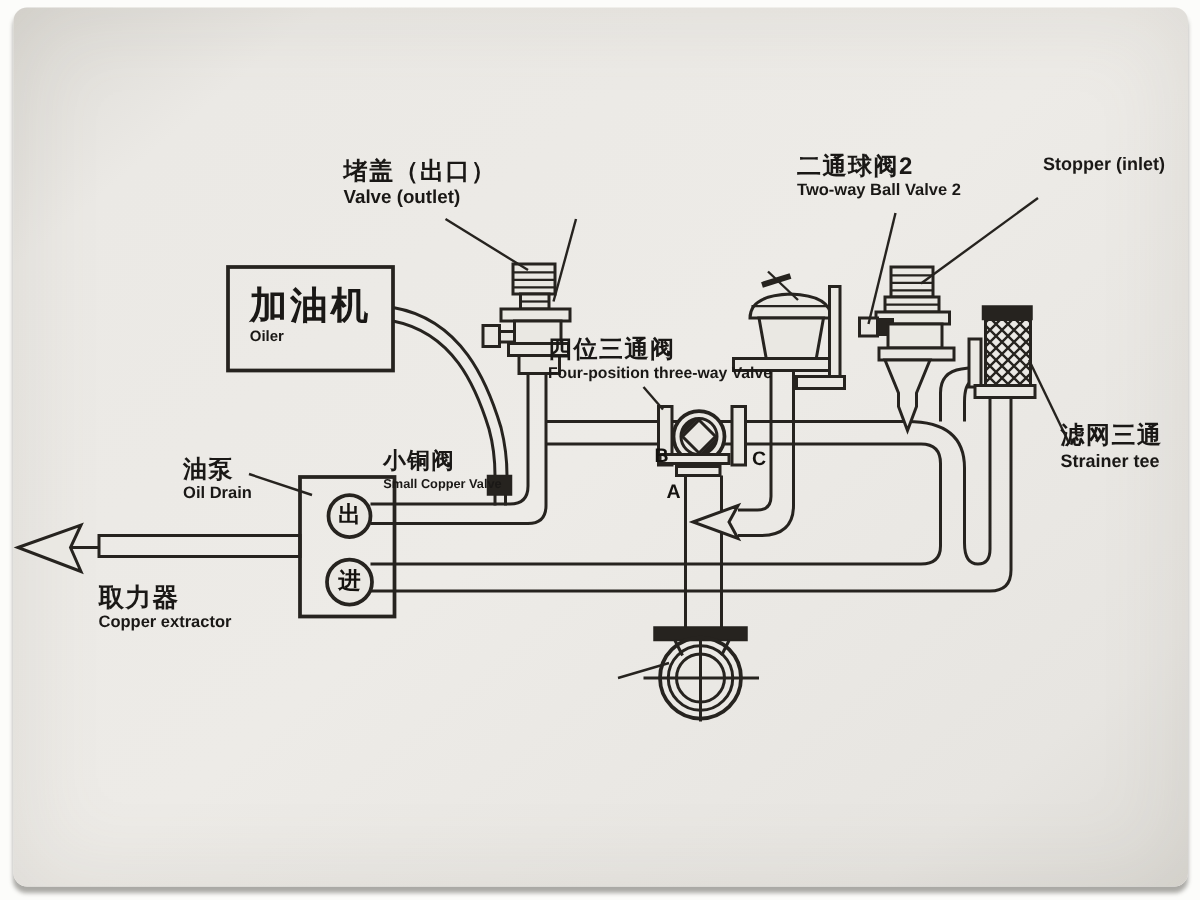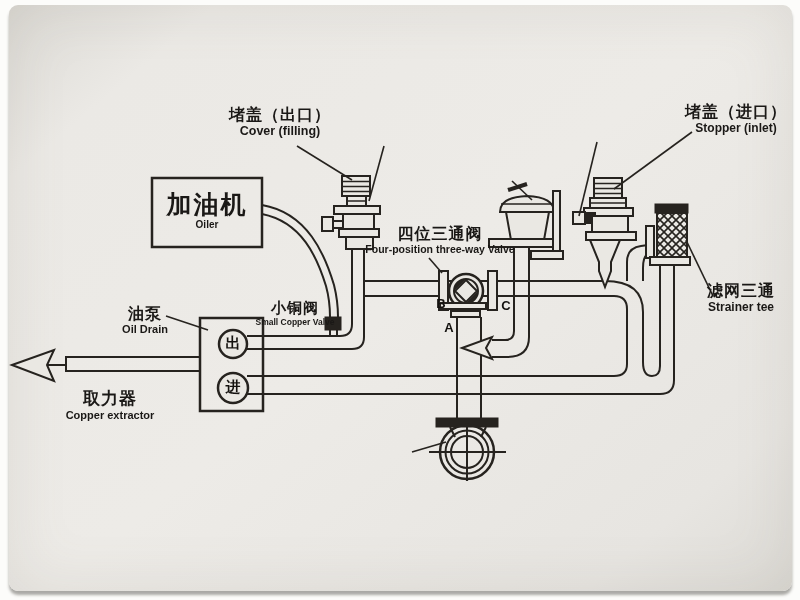--- a/index.html
+++ b/index.html
@@ -2,21 +2,21 @@
 <html><head>
 <meta charset="utf-8">
 <style>
   html,body{margin:0;padding:0;background:#fbfbf9;}
   #stage{position:relative;width:800px;height:600px;overflow:hidden;
          font-family:"Liberation Sans","DejaVu Sans",sans-serif;background:#fcfcfa;}
   #panel{position:absolute;left:9px;top:5px;right:8px;bottom:9px;border-radius:9px;
          background:linear-gradient(140deg,#dcdad5 0%,#ebe9e5 14%,#edebe7 50%,#e7e5e1 86%,#dddbd6 100%);
          box-shadow:0 4px 3px rgba(70,68,62,.45), inset 0 0 60px rgba(125,120,108,.14);}
   #art{position:absolute;left:0;top:0;}
-  .lbl{position:absolute;transform:translateX(-50%);text-align:center;white-space:nowrap;
+  .lbl{position:absolute;transform:translateX(-50%);text-align:left;white-space:nowrap;
        color:#1a1816;line-height:1.2;}
   .zh{font-weight:700;font-size:16px;letter-spacing:1px;}
   .en{font-weight:600;font-size:11px;letter-spacing:0;}
   .port{position:absolute;transform:translateX(-50%);font-weight:700;font-size:13px;color:#14120f;}
   .cport{position:absolute;transform:translate(-50%,-54%);font-weight:700;font-size:15px;color:#14120f;letter-spacing:0;}
 </style>
 </head>
 <body>
 
 <div id="stage">
@@ -143,28 +143,31 @@
       <path d="M692,132 L614,189"></path>
       <path d="M713,296 L686,240"></path>
       <path d="M429,258 L442,273"></path>
       <path d="M412,452 L446,442"></path>
       <path d="M166,316 L208,330"></path>
     </g>
   </svg>
 
   <div class="lbl" style="left:280px;top:105px">
     <div class="zh">堵盖（出口）</div>
-    <div class="en" style="font-size:12.5px">Cover (filling)</div>
-  </div>
-
-
-
+    <div class="en" style="font-size:12.5px">Valve (outlet)</div>
+  </div>
+
+
+
+  <div class="lbl" style="left:586px;top:102px">
+    <div class="zh">二通球阀2</div>
+    <div class="en">Two-way Ball Valve 2</div>
+  </div>
 
   <div class="lbl" style="left:736px;top:102px">
-    <div class="zh">堵盖（进口）</div>
     <div class="en" style="font-size:12px">Stopper (inlet)</div>
   </div>
 
   <div class="lbl" style="left:295px;top:299px">
     <div class="zh" style="font-size:15px">小铜阀</div>
     <div class="en" style="font-size:8.5px">Small Copper Valve</div>
   </div>
 
   <div class="lbl" style="left:440px;top:224px">
     <div class="zh">四位三通阀</div>

